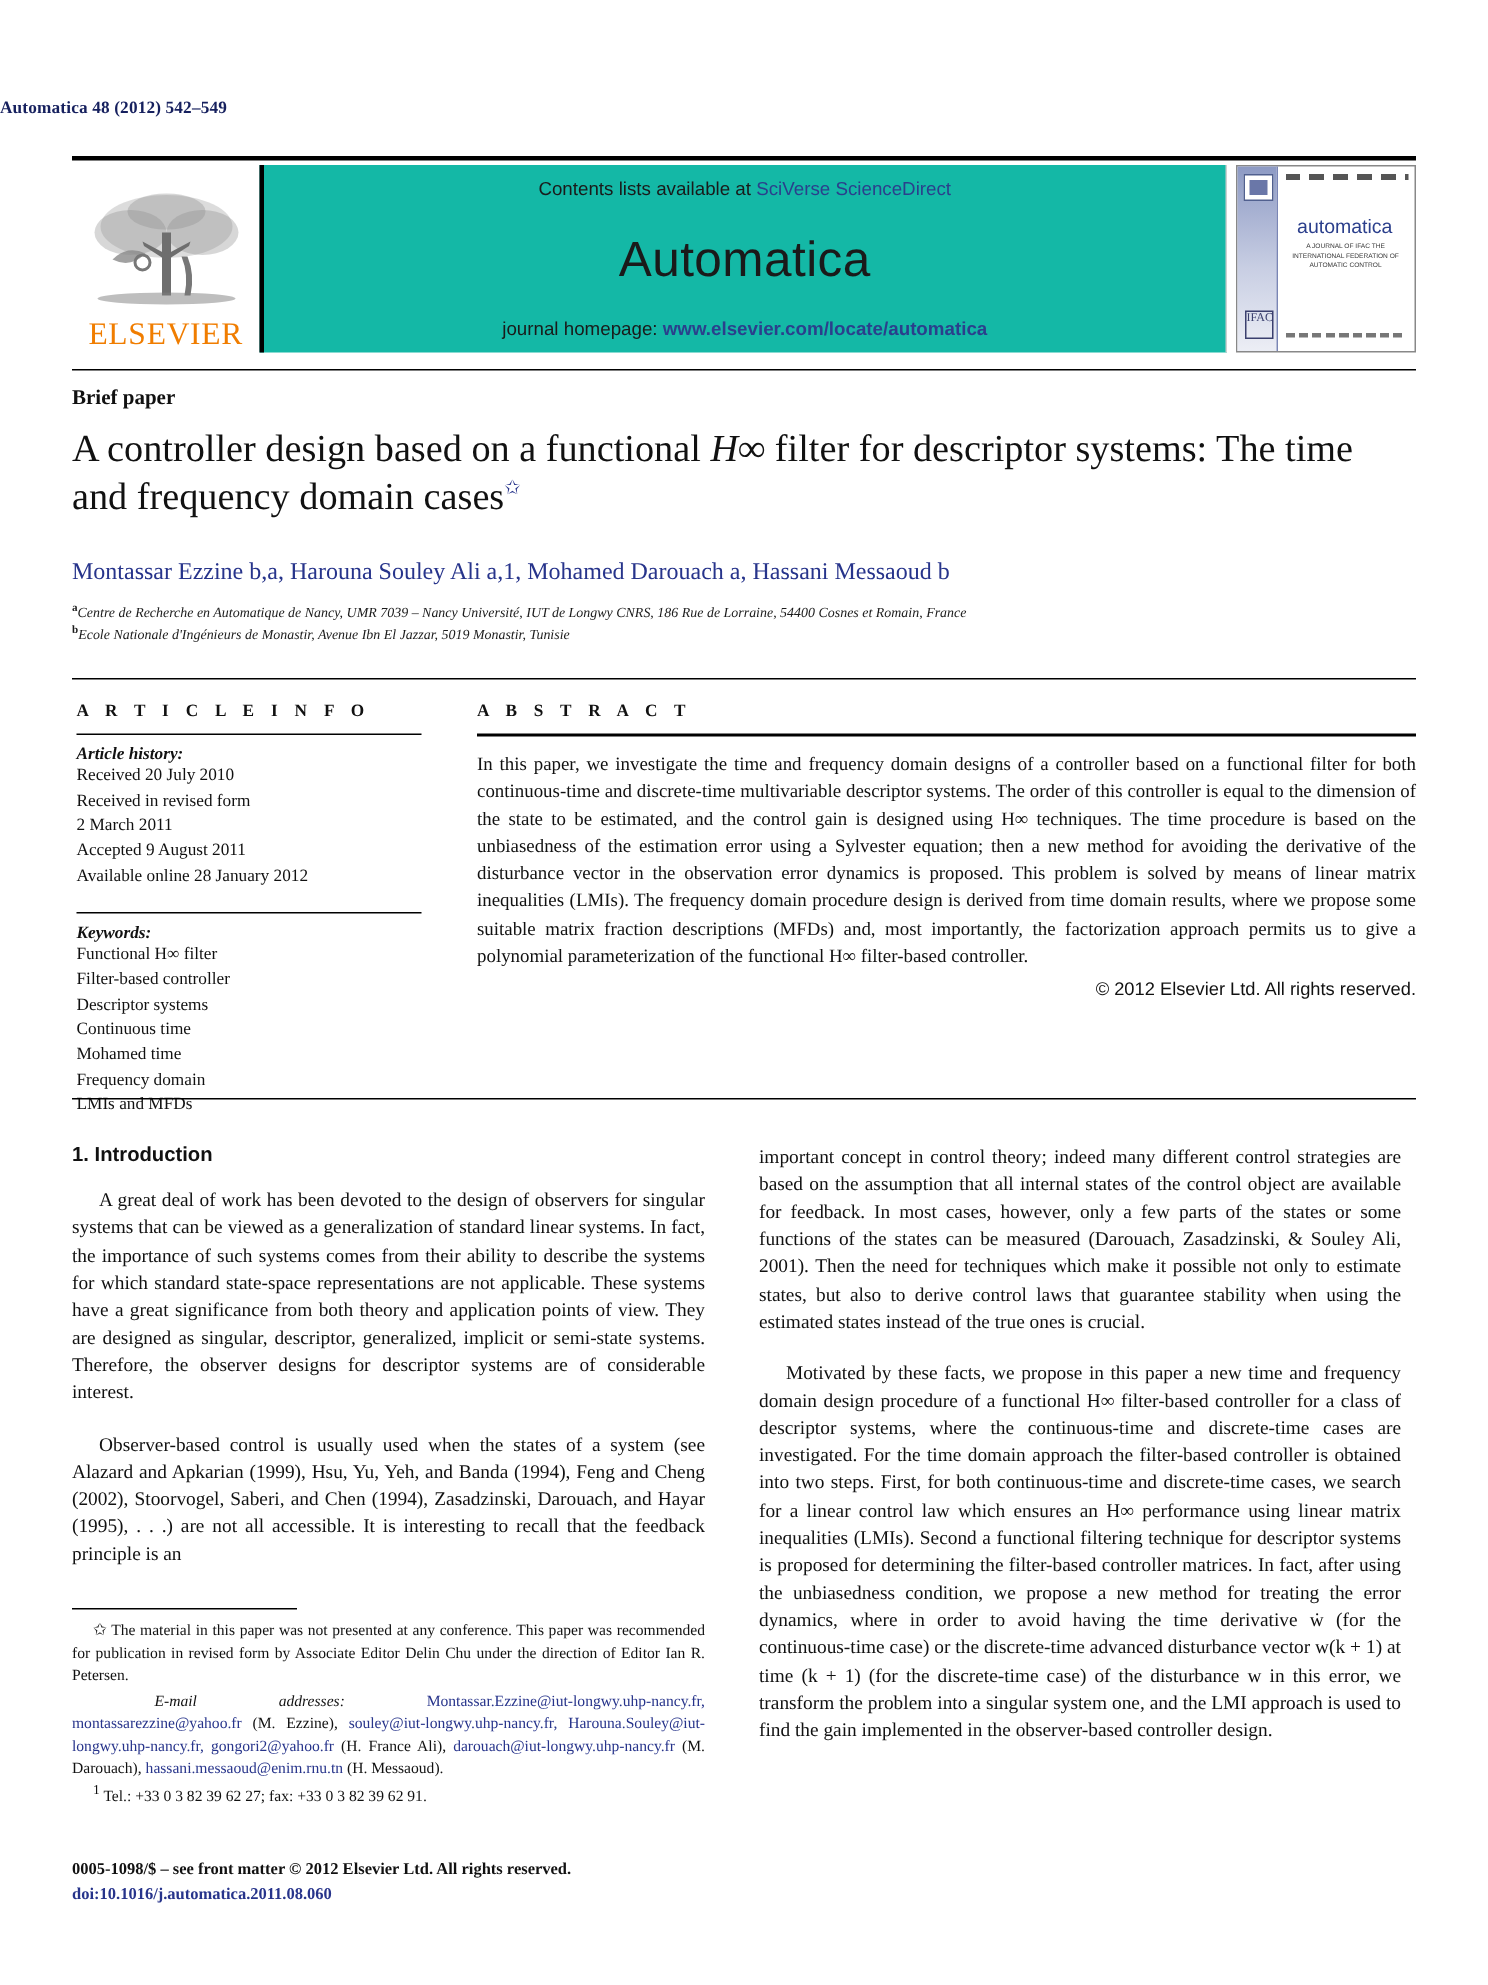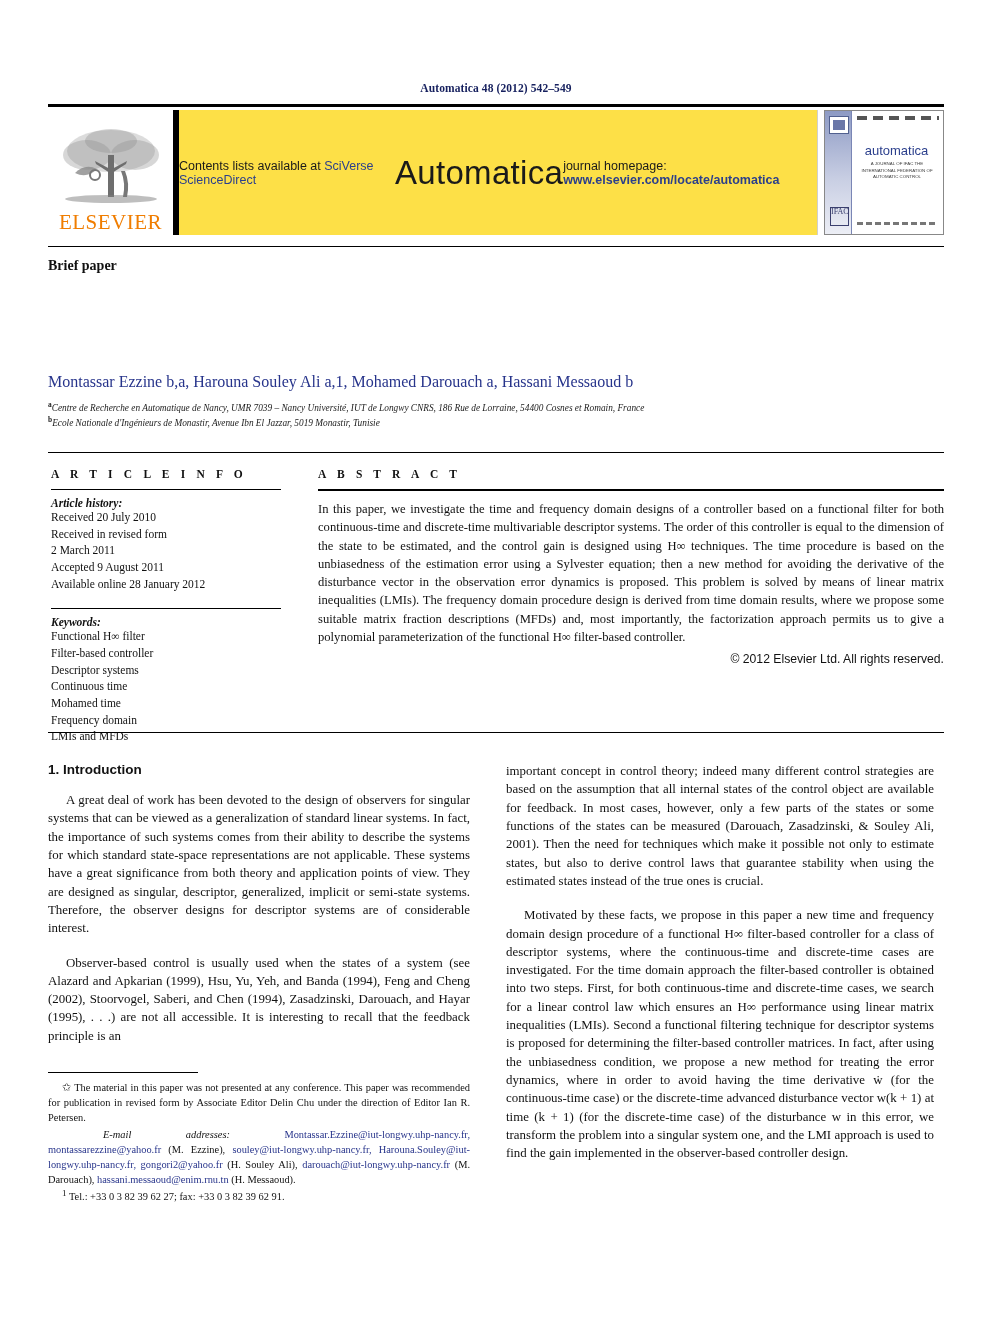--- a/index.html
+++ b/index.html
@@ -19,27 +19,26 @@
     position: absolute;
     left: 0; top: 0;
     width: 992px;
     height: 1323px;
   }
 
   
   .running-head {
     position: absolute;
     top: 66px; left: 0; right: 0;
-    text-align: center;
+    text-align: left;
     font-family: "Liberation Serif", serif;
     font-size: 11.5px;
     font-weight: bold;
     color: #16205e;
     letter-spacing: .1px;
-    margin-top: 16px;
   }
 
   
   .masthead {
     position: absolute;
     left: 48px; top: 104px;
     width: 896px;
     height: 128px;
     border-top: 3px solid #000;
   }
@@ -65,25 +64,25 @@
   .elsevier-word {
     font-family: "Liberation Serif", serif;
     font-size: 21px;
     letter-spacing: .5px;
     color: #f07d00;
     line-height: 1;
     margin-top: 1px;
   }
   .contents-box {
     flex: 1 1 auto;
-    background: #fde047;
-    border-left: 6px solid #000000;
+    background: #14b8a6;
+    border-left: 3px solid #000000;
     border-right: 1px solid #cfcfcf;
     display: flex;
-    flex-direction: row;
+    flex-direction: column;
     align-items: center;
     justify-content: space-between;
     padding: 9px 0 9px 0;
     box-sizing: border-box;
   }
   .contents-line {
     font-family: "Liberation Sans", sans-serif;
     font-size: 12.5px;
     color: #1a1a1a;
   }
@@ -353,20 +352,21 @@
         <div class="cover-bottommark">IFAC</div>
         <div class="cover-footline"></div>
       </div>
 
     </div>
   </div>
 
   <div class="title-rule"></div>
   <div class="brief-paper">Brief paper</div>
 
+  <div class="article-title"><span>A controller design based on a functional </span><span class="hinf">H∞</span><span> filter for descriptor systems: The time and frequency domain cases</span><span class="sup-star">✩</span></div>
 
   <div class="authors">Montassar Ezzine b,a, Harouna Souley Ali a,1, Mohamed Darouach a, Hassani Messaoud b</div>
 
   <div class="affil affil-a"><sup>a</sup><span>Centre de Recherche en Automatique de Nancy, UMR 7039 – Nancy Université, IUT de Longwy CNRS, 186 Rue de Lorraine, 54400 Cosnes et Romain, France</span></div>
   <div class="affil affil-b"><sup>b</sup><span>Ecole Nationale d'Ingénieurs de Monastir, Avenue Ibn El Jazzar, 5019 Monastir, Tunisie</span></div>
 
   <div class="band-rule-top"></div>
 
   <div class="info-col">
     <div class="section-caps">A R T I C L E   I N F O</div>
@@ -412,21 +412,25 @@
     <p class="para">Motivated by these facts, we propose in this paper a new time and frequency domain design procedure of a functional H∞ filter-based controller for a class of descriptor systems, where the continuous-time and discrete-time cases are investigated. For the time domain approach the filter-based controller is obtained into two steps. First, for both continuous-time and discrete-time cases, we search for a linear control law which ensures an H∞ performance using linear matrix inequalities (LMIs). Second a functional filtering technique for descriptor systems is proposed for determining the filter-based controller matrices. In fact, after using the unbiasedness condition, we propose a new method for treating the error dynamics, where in order to avoid having the time derivative ẇ (for the continuous-time case) or the discrete-time advanced disturbance vector w(k + 1) at time (k + 1) (for the discrete-time case) of the disturbance w in this error, we transform the problem into a singular system one, and the LMI approach is used to find the gain implemented in the observer-based controller design.</p>
   </div>
 
   <div class="foot-rule"></div>
   <div class="footnotes">
     <p class="fn-para fn-indent"><span class="star">✩</span> <span>The material in this paper was not presented at any conference. This paper was recommended for publication in revised form by Associate Editor Delin Chu under the direction of Editor Ian R. Petersen.</span></p>
     <p class="fn-para fn-indent" style="margin-top:3px;"><span class="em-label">E-mail addresses:</span>
       <span class="mail">Montassar.Ezzine@iut-longwy.uhp-nancy.fr,</span>
       <span class="mail">montassarezzine@yahoo.fr</span><span> (M. Ezzine), </span><span class="mail">souley@iut-longwy.uhp-nancy.fr,</span>
       <span class="mail">Harouna.Souley@iut-longwy.uhp-nancy.fr,</span>
-      <span class="mail">gongori2@yahoo.fr</span><span> (H. Souley Ali),</span>
+      <span class="mail">gongori2@yahoo.fr</span><span> (H. France Ali),</span>
       <span class="mail">darouach@iut-longwy.uhp-nancy.fr</span><span> (M. Darouach),</span>
       <span class="mail">hassani.messaoud@enim.rnu.tn</span><span> (H. Messaoud).</span>
     </p>
     <p class="fn-para footnote-tel"><sup>1</sup> <span>Tel.: +33 0 3 82 39 62 27; fax: +33 0 3 82 39 62 91.</span></p>
   </div>
 
+  <div class="imprint">
+    <div>0005-1098/$ – see front matter © 2012 Elsevier Ltd. All rights reserved.</div>
+    <div class="doi">doi:10.1016/j.automatica.2011.08.060</div>
+  </div>
 
 </div>
 
 </body></html>

